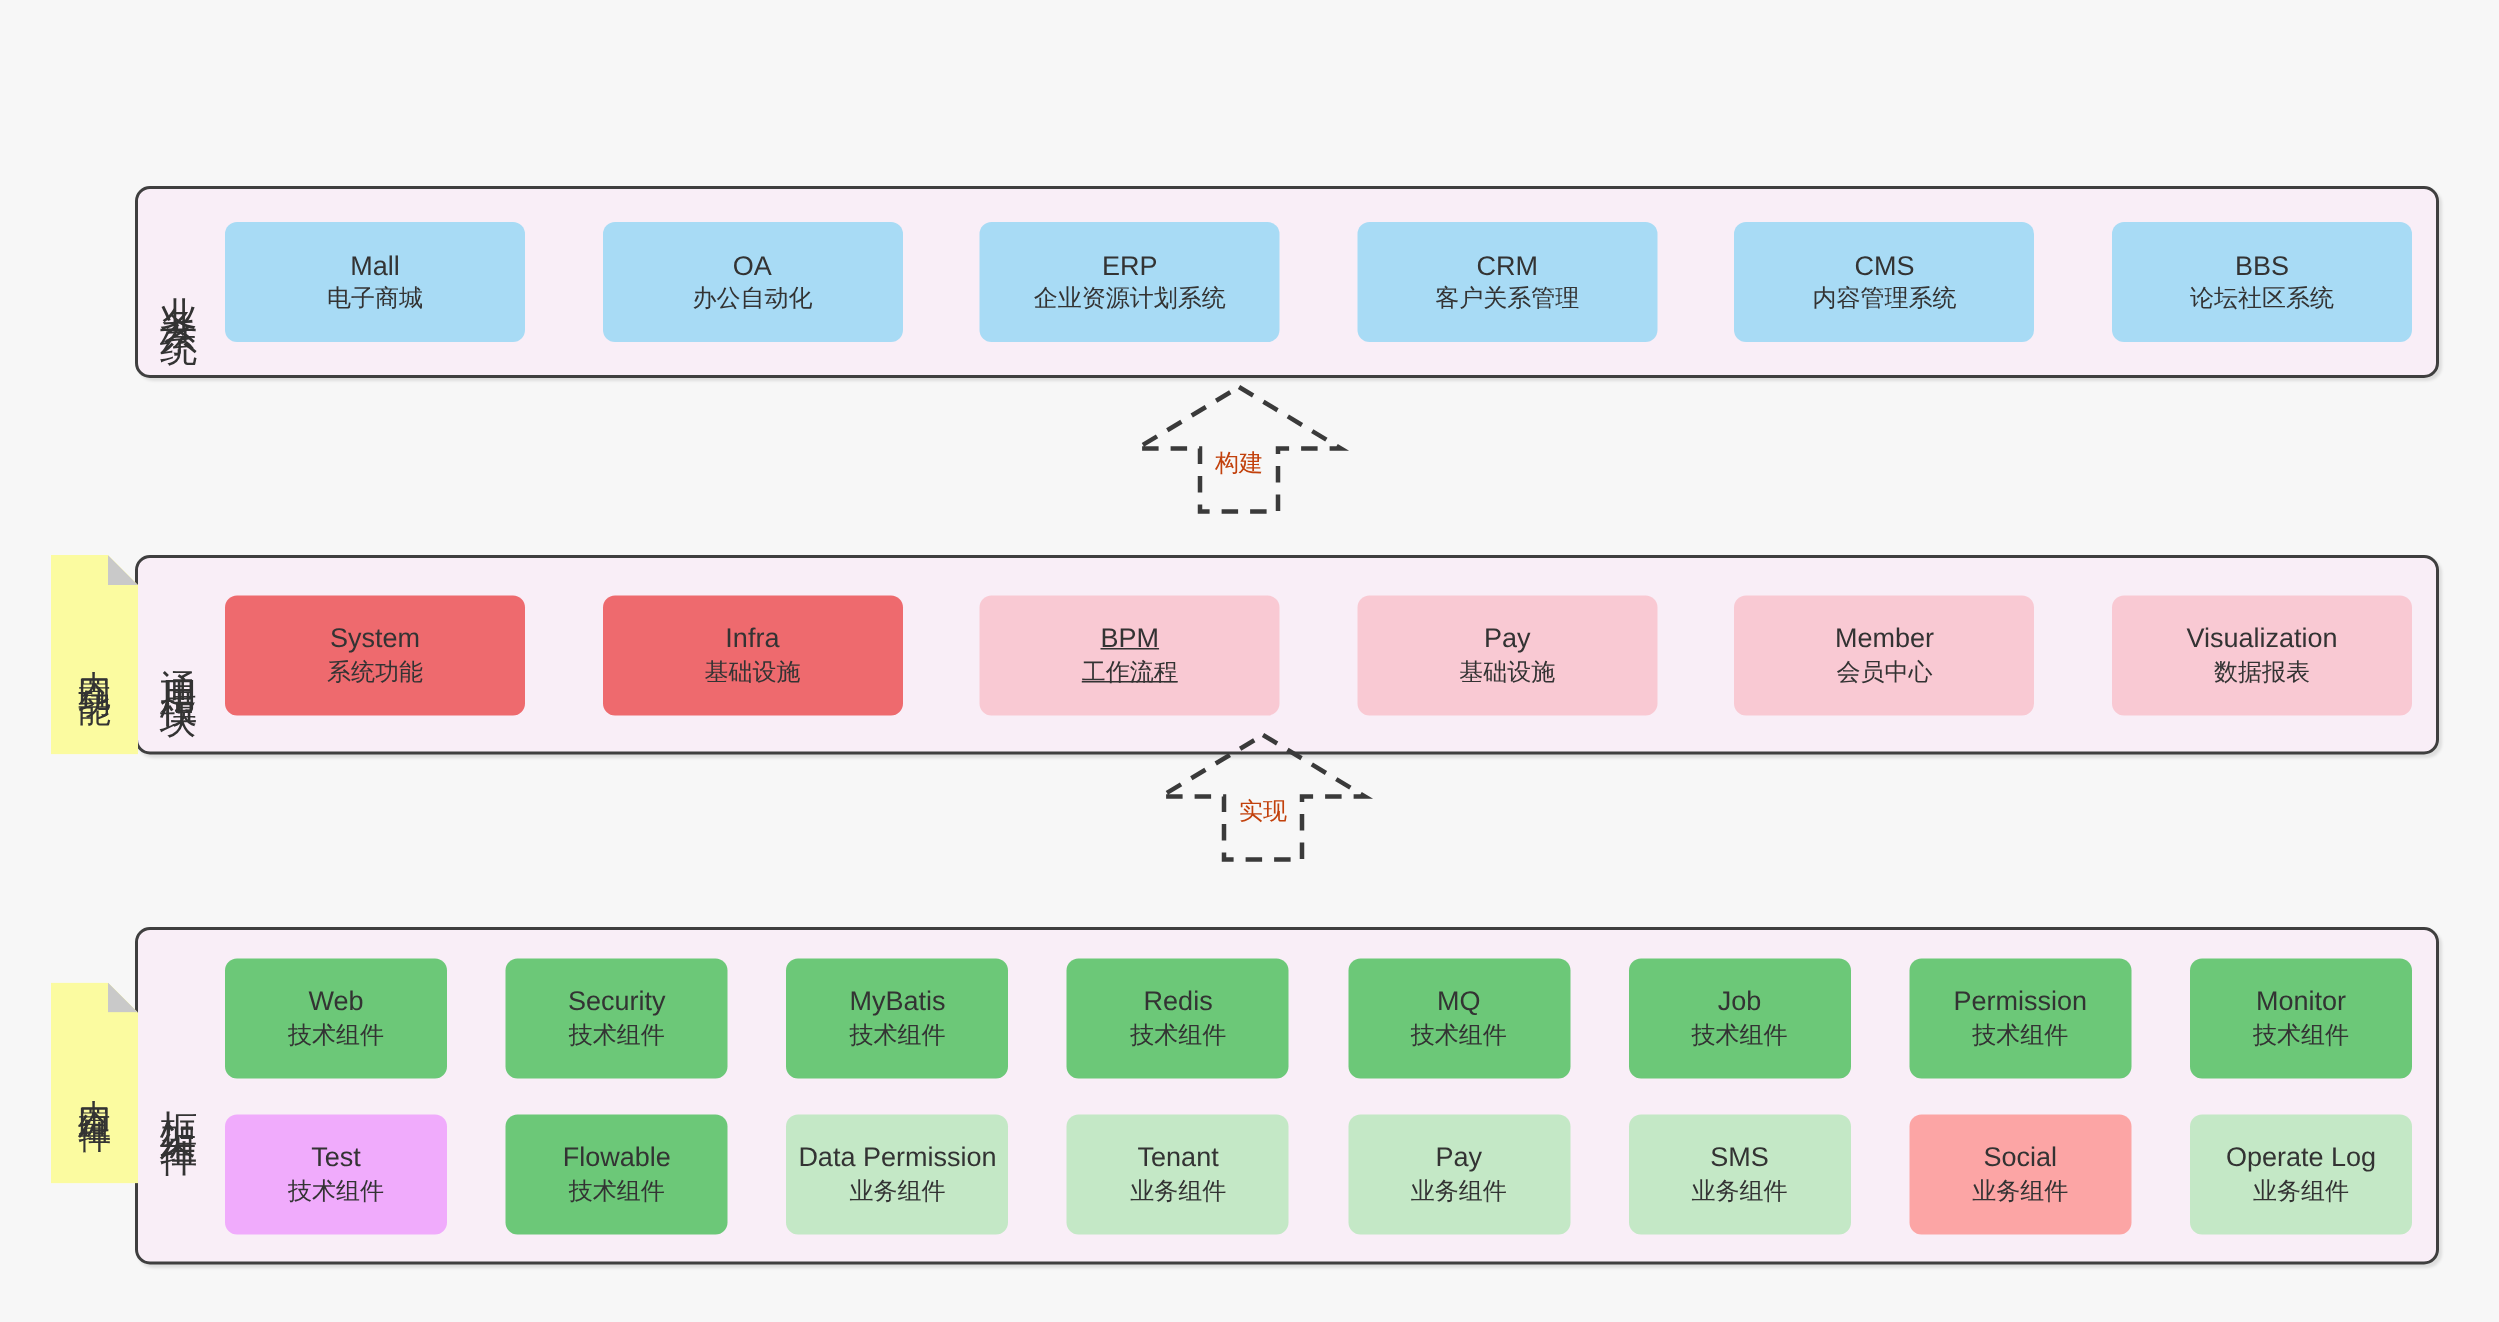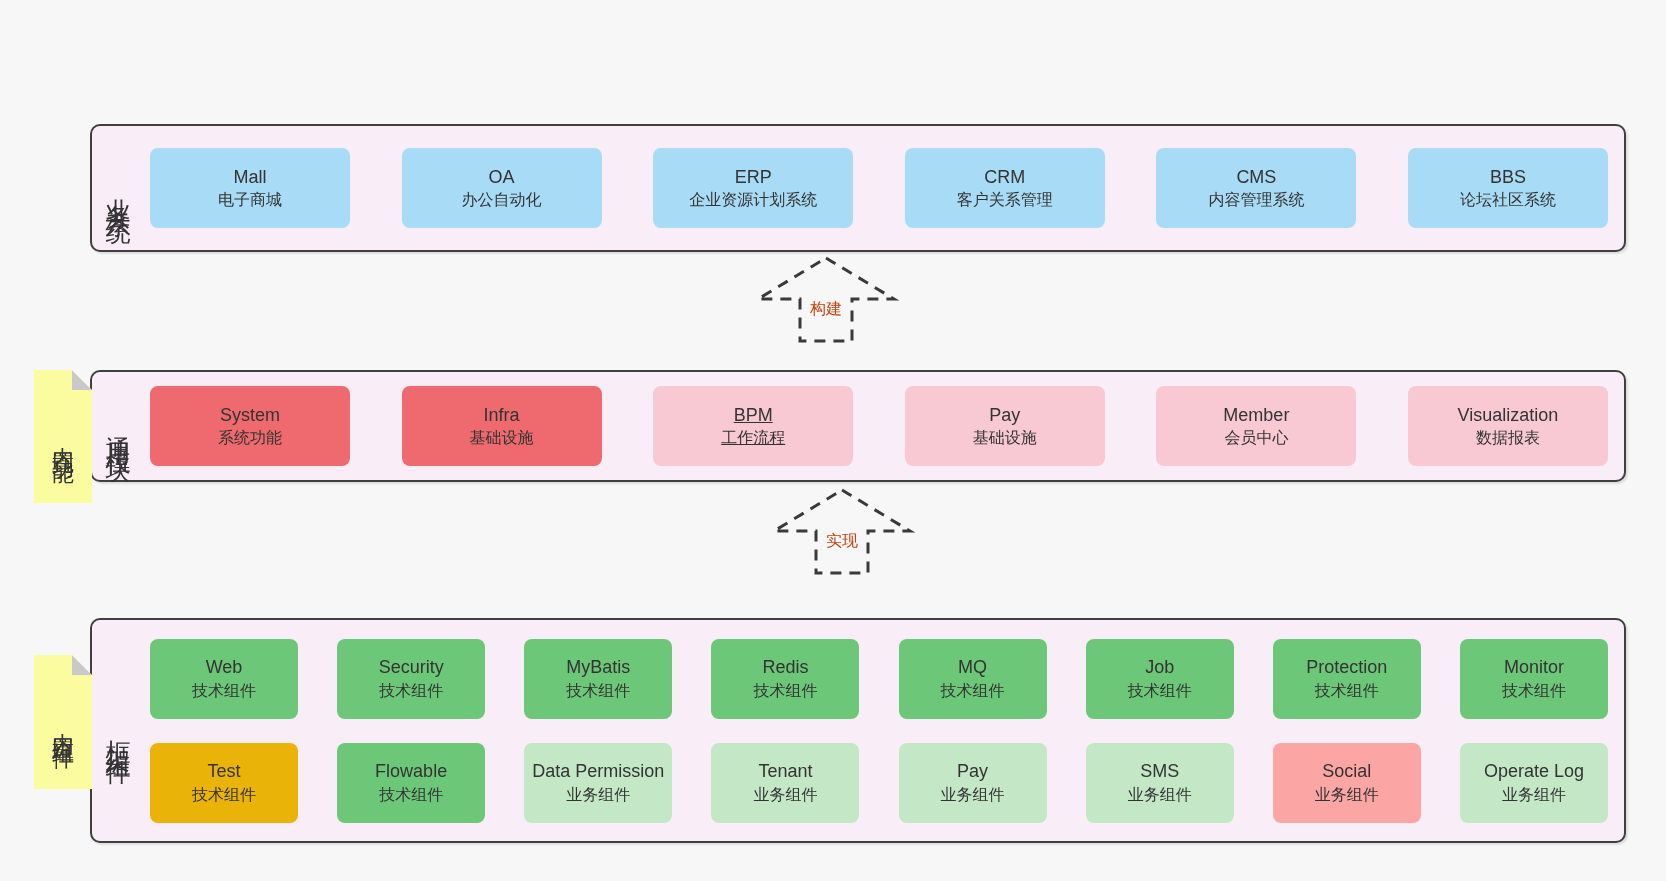--- a/index.html
+++ b/index.html
@@ -10,21 +10,21 @@
     color:#333333;
   }
   
   .band{
     position:absolute;left:90px;width:1536px;
     background:#f9eef7;border:2px solid #3f3f3f;border-radius:10px;
     box-shadow:2px 2px 2px rgba(0,0,0,0.10);
     display:flex;box-sizing:border-box;
   }
   .band1{top:124px;height:128px;}
-  .band2{top:370px;height:112px;}
+  .band2{top:370px;height:133px;}
   .band3{top:618px;height:225px;}
   .band-label{
     width:54px;display:flex;align-items:center;justify-content:center;
     writing-mode:vertical-rl;text-orientation:upright;
     font-size:25px;letter-spacing:7px;text-indent:7px;color:#333;
   }
   .band-content{
     flex:1;display:flex;flex-direction:column;justify-content:center;
     gap:24px;padding:0 16px 0 4px;
   }
@@ -149,30 +149,30 @@
           </div>
           <div class="box" style="background: rgb(108, 200, 120);">
             <div class="name">MQ</div>
             <div class="sub">技术组件</div>
           </div>
           <div class="box" style="background: rgb(108, 200, 120);">
             <div class="name">Job</div>
             <div class="sub">技术组件</div>
           </div>
           <div class="box" style="background: rgb(108, 200, 120);">
-            <div class="name">Protection</div>
+            <div class="name">Permission</div>
             <div class="sub">技术组件</div>
           </div>
           <div class="box" style="background: rgb(108, 200, 120);">
             <div class="name">Monitor</div>
             <div class="sub">技术组件</div>
           </div>
         </div>
         <div class="row">
-          <div class="box" style="background: #eab308;">
+          <div class="box" style="background: #f0abfc;">
             <div class="name">Test</div>
             <div class="sub">技术组件</div>
           </div>
           <div class="box" style="background: rgb(108, 200, 120);">
             <div class="name">Flowable</div>
             <div class="sub">技术组件</div>
           </div>
           <div class="box" style="background: rgb(196, 232, 198);">
             <div class="name">Data Permission</div>
             <div class="sub">业务组件</div>

